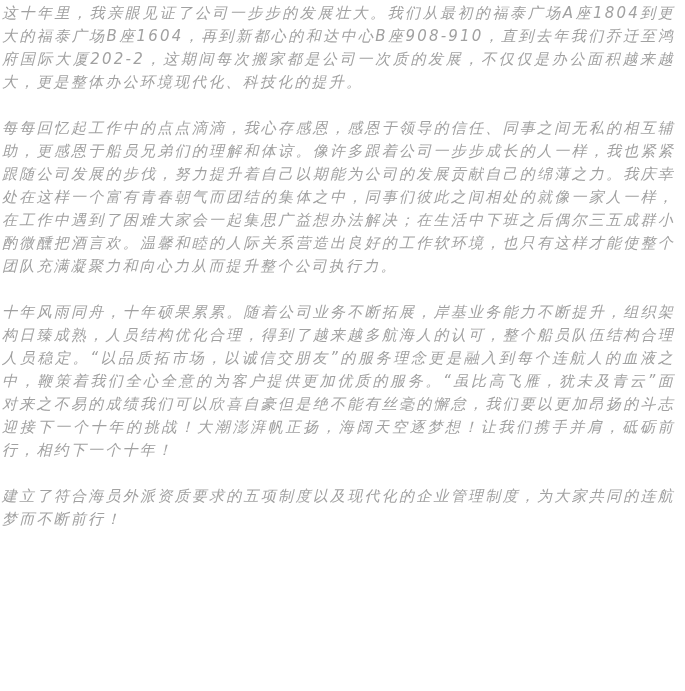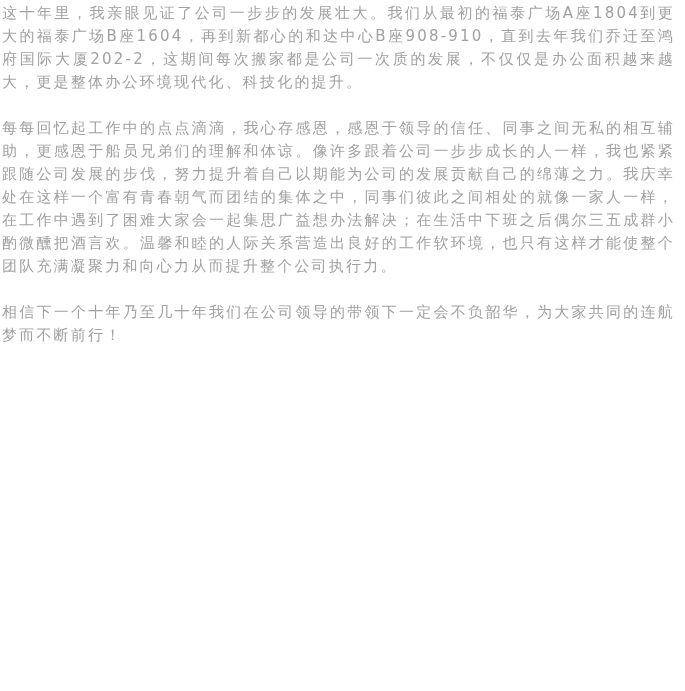--- a/index.html
+++ b/index.html
@@ -21,25 +21,27 @@
     color: #a1a1a1;
     font-size: 15px;
     line-height: 23px;
     letter-spacing: 2.2px;
     text-align: justify;
     text-justify: inter-ideograph;
     word-break: break-all;
   }
   .doc p {
     margin: 0 8px 23px 0;
+    font-style: italic;
   }
   .doc p:last-child {
     margin-bottom: 0;
   }
 </style>
 </head>
 <body>
 
 <div class="doc">
   <p>这十年里，我亲眼见证了公司一步步的发展壮大。我们从最初的福泰广场A座1804到更大的福泰广场B座1604，再到新都心的和达中心B座908-910，直到去年我们乔迁至鸿府国际大厦202-2，这期间每次搬家都是公司一次质的发展，不仅仅是办公面积越来越大，更是整体办公环境现代化、科技化的提升。</p>
   <p>每每回忆起工作中的点点滴滴，我心存感恩，感恩于领导的信任、同事之间无私的相互辅助，更感恩于船员兄弟们的理解和体谅。像许多跟着公司一步步成长的人一样，我也紧紧跟随公司发展的步伐，努力提升着自己以期能为公司的发展贡献自己的绵薄之力。我庆幸处在这样一个富有青春朝气而团结的集体之中，同事们彼此之间相处的就像一家人一样，在工作中遇到了困难大家会一起集思广益想办法解决；在生活中下班之后偶尔三五成群小酌微醺把酒言欢。温馨和睦的人际关系营造出良好的工作软环境，也只有这样才能使整个团队充满凝聚力和向心力从而提升整个公司执行力。</p>
-  <p>相信下一个十年乃至几十年我们在公司领导的带领下一定会不负韶华，为大家共同的连航梦而不断前行！</p>
+  <p>十年风雨同舟，十年硕果累累。随着公司业务不断拓展，岸基业务能力不断提升，组织架构日臻成熟，人员结构优化合理，得到了越来越多航海人的认可，整个船员队伍结构合理人员稳定。“以品质拓市场，以诚信交朋友”的服务理念更是融入到每个连航人的血液之中，鞭策着我们全心全意的为客户提供更加优质的服务。“虽比高飞雁，犹未及青云”面对来之不易的成绩我们可以欣喜自豪但是绝不能有丝毫的懈怠，我们要以更加昂扬的斗志迎接下一个十年的挑战！大潮澎湃帆正扬，海阔天空逐梦想！让我们携手并肩，砥砺前行，相约下一个十年！</p>
+  <p>建立了符合海员外派资质要求的五项制度以及现代化的企业管理制度，为大家共同的连航梦而不断前行！</p>
 </div>
 
 </body></html>

